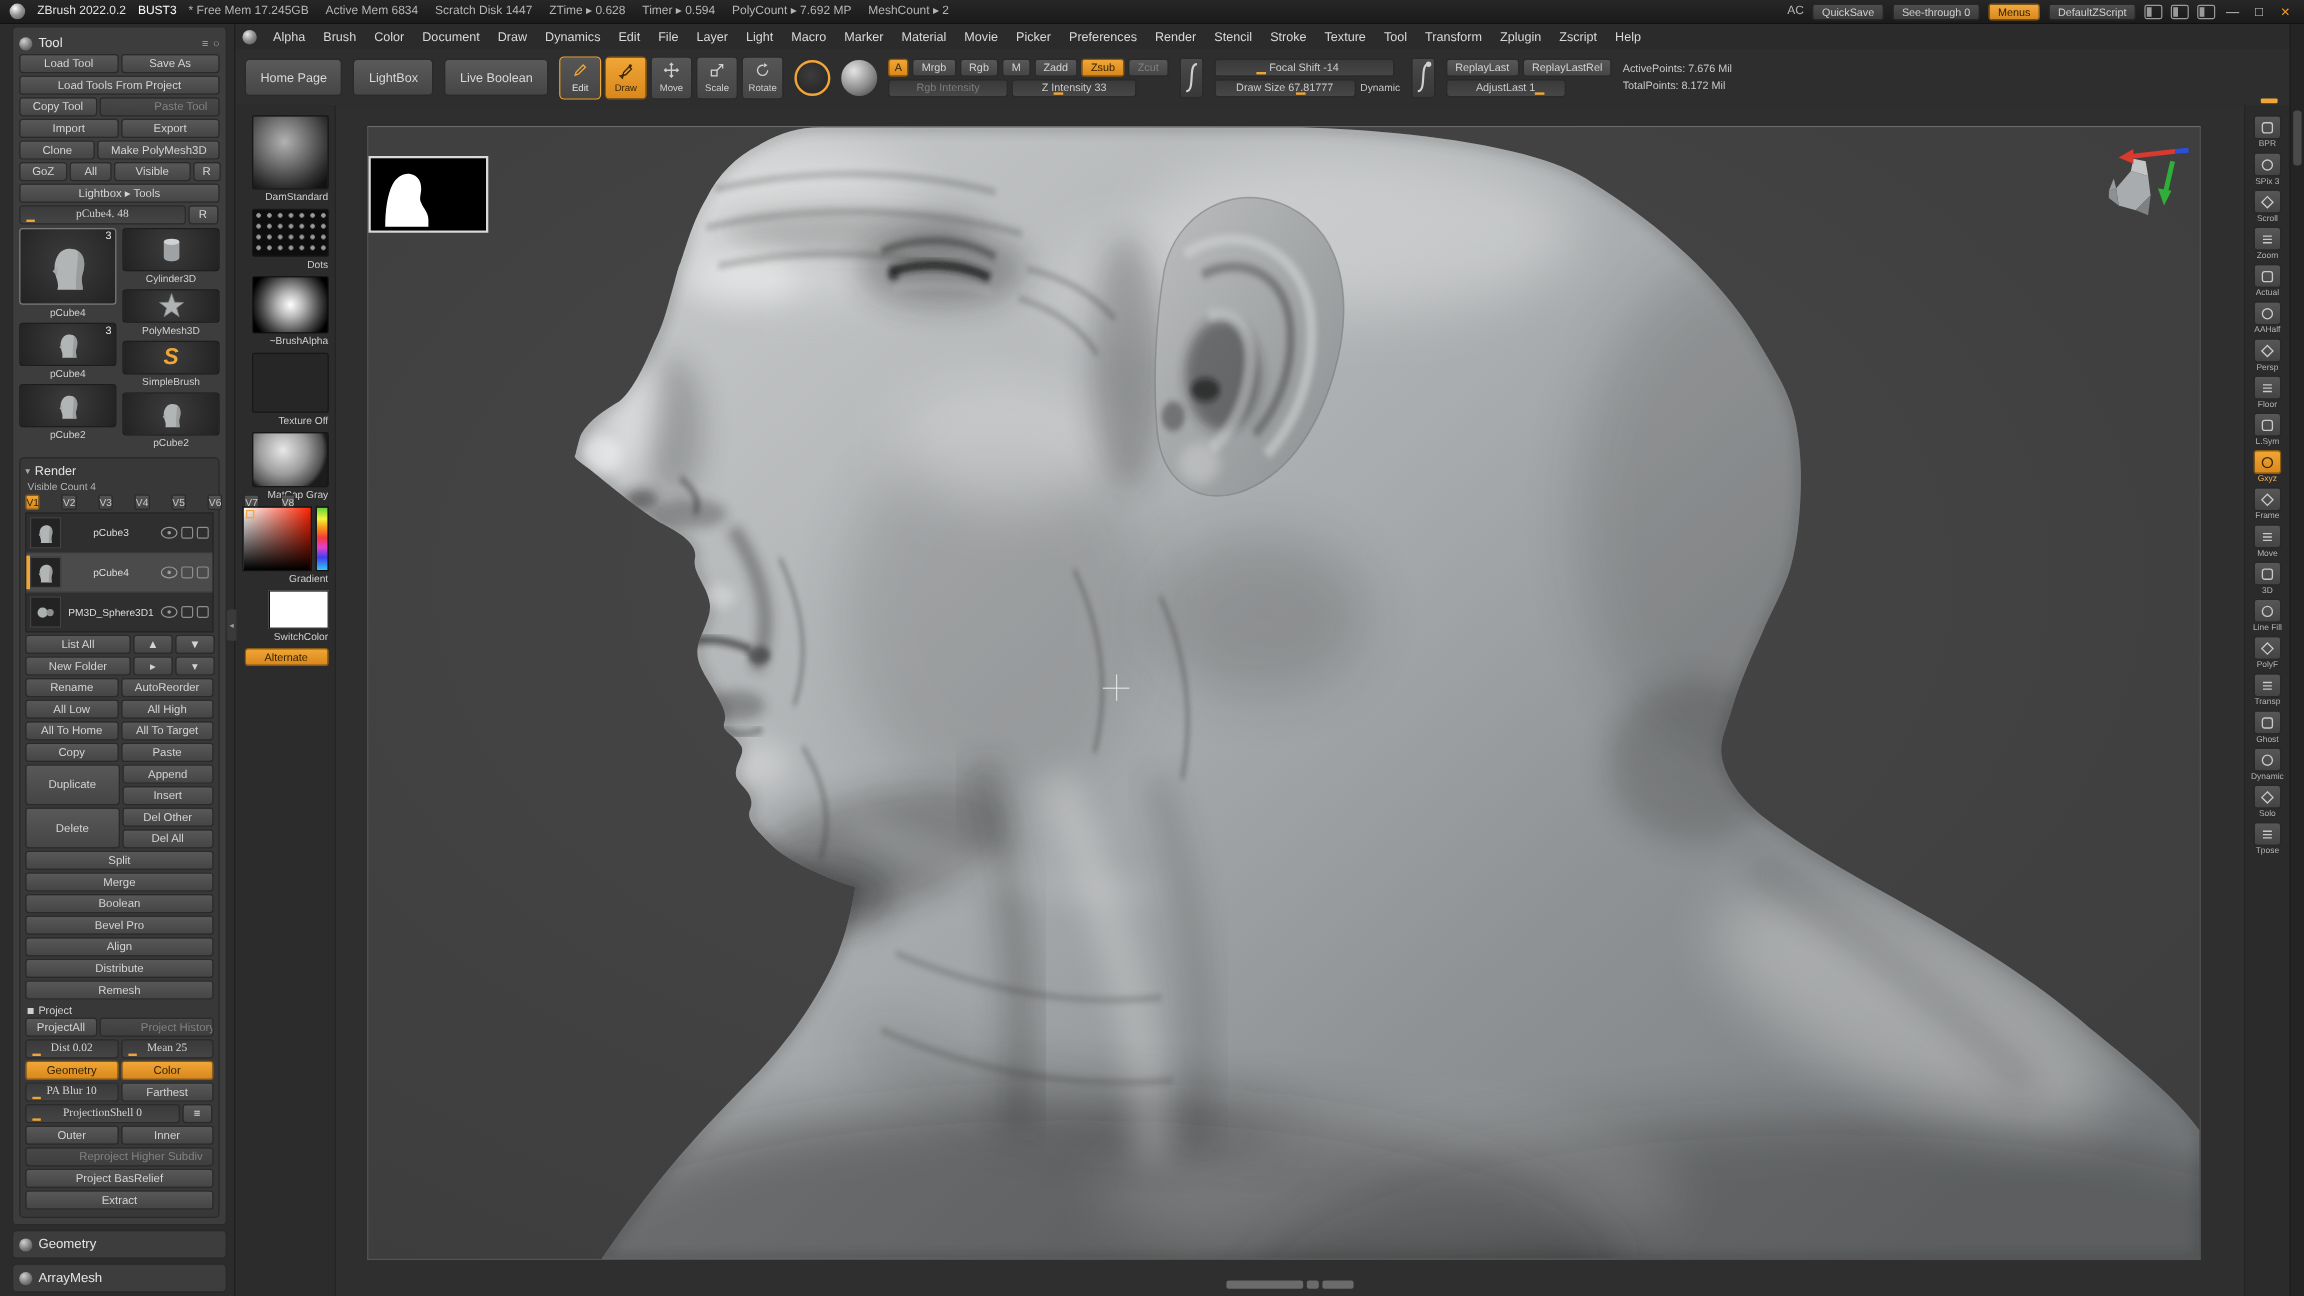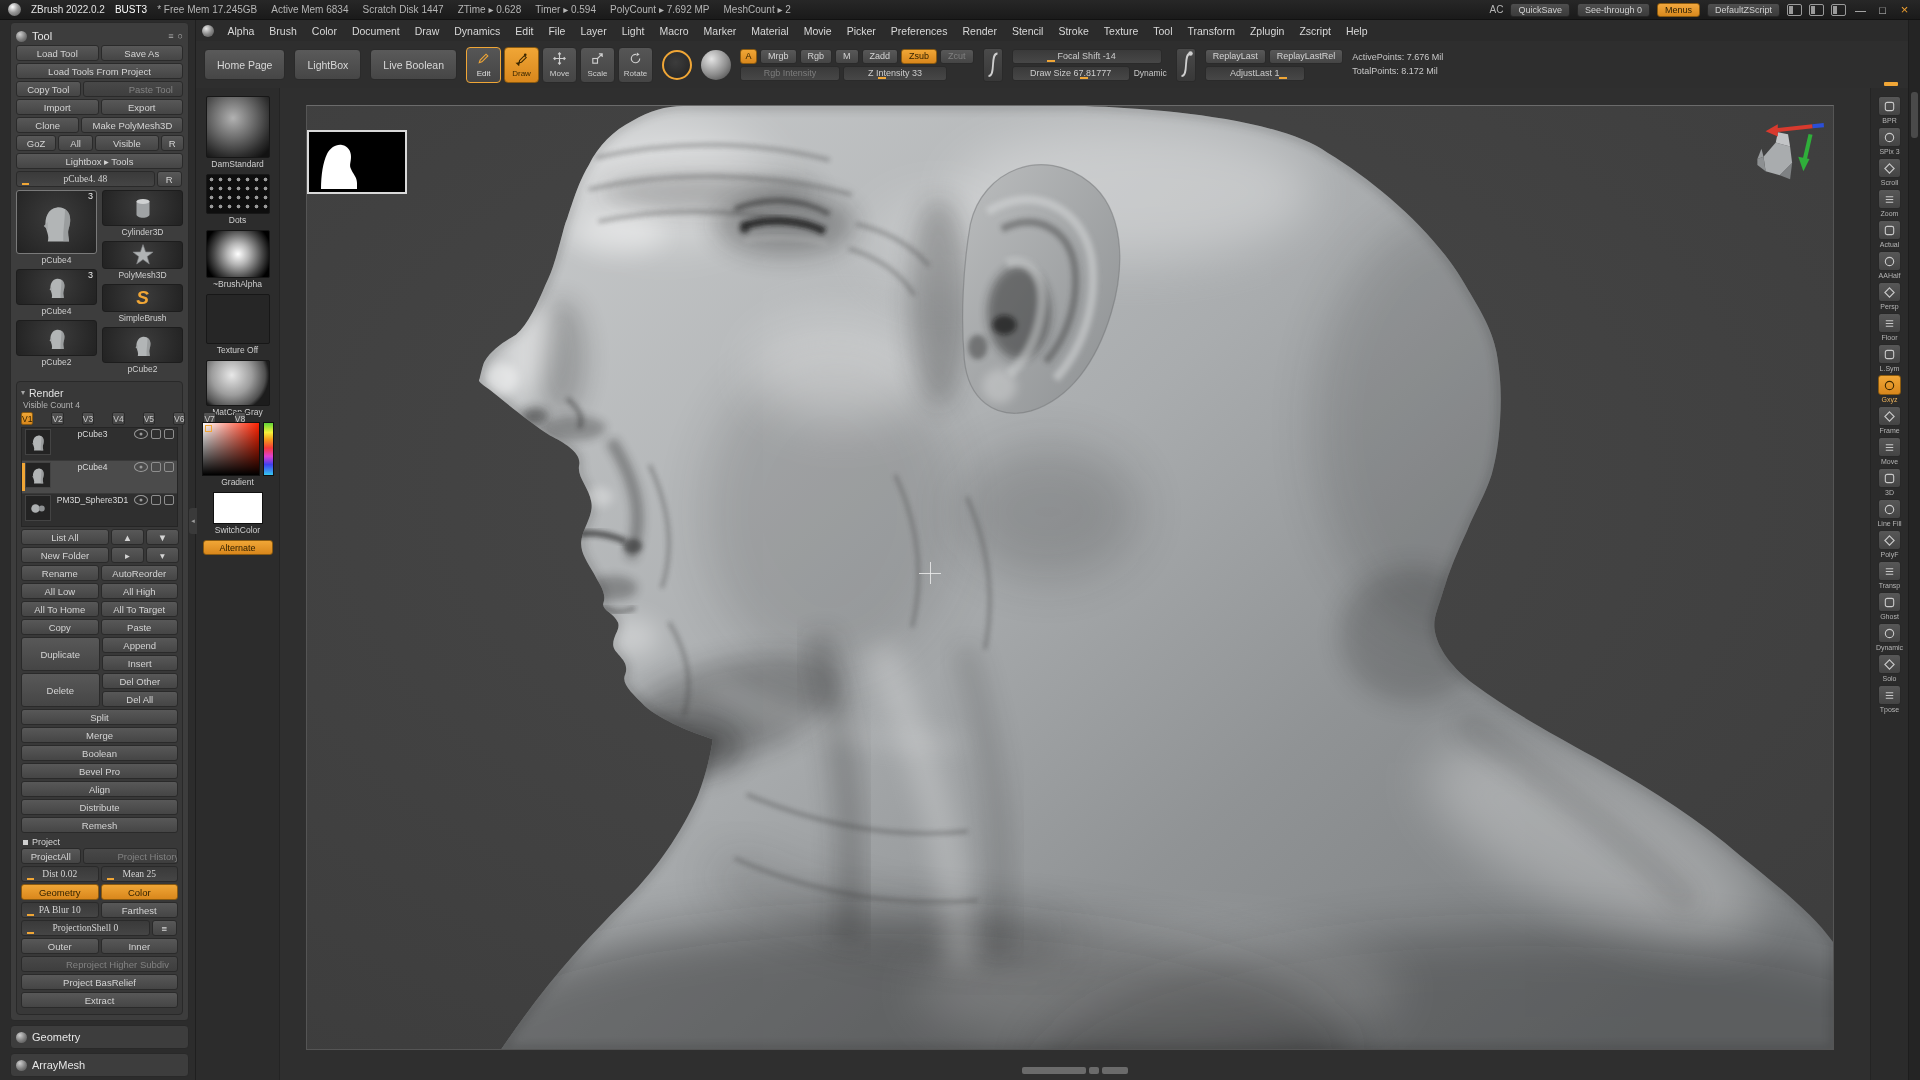--- a/index.html
+++ b/index.html
@@ -42,21 +42,21 @@
   .sbrush-s{color:#f0a636;font-weight:bold;font-style:italic;font-size:19px;}
   
   .sub-palette{background:#383838;border:1px solid #292929;border-radius:4px;margin-top:2px;padding:3px 4px 4px;}
   .sub-header{font-size:10.5px;height:15px;display:flex;align-items:center;gap:4px;color:#e2e2e2;}
   .sub-arrow{font-size:8px;color:#a8a8a8;}
   .vc{font-size:8.5px;color:#b2b2b2;height:12px;padding-left:2px;}
   .tabs{display:flex;gap:18px;margin-bottom:2px;}
   .tab{flex:1;height:13px;font-size:8.5px;background:linear-gradient(#545454,#434343);border:1px solid #2a2a2a;display:flex;align-items:center;justify-content:center;border-radius:2px;color:#c9c9c9;box-sizing:border-box;}
   .tab.active{background:linear-gradient(#f0a636,#d9871c);color:#332200;border-color:#8a5a10;}
   .stlist{background:#2f2f2f;border:1px solid #252525;margin-bottom:2px;}
-  .stitem{height:30px;display:flex;gap:3px;padding:1px 3px;position:relative;border-bottom:1px solid #393939;}
+  .stitem{height:30px;display:flex;align-items:center;gap:3px;padding:1px 3px;position:relative;border-bottom:1px solid #393939;}
   .stitem:last-child{border-bottom:none;}
   .stitem.sel{background:#4b4b4b;}
   .stitem.sel::before{content:"";position:absolute;left:0;top:2px;bottom:2px;width:3px;background:#f0a636;}
   .stthumb{width:24px;height:24px;background:#232323;border:1px solid #434343;display:flex;align-items:center;justify-content:center;flex:0 0 auto;}
   .stname{flex:1;text-align:center;font-size:8.5px;color:#dcdcdc;white-space:nowrap;overflow:hidden;}
   .icon-eye{width:12px;height:8px;border:1px solid #9a9a9a;border-radius:50%;position:relative;display:inline-block;flex:0 0 auto;}
   .icon-eye::after{content:"";position:absolute;left:50%;top:50%;width:3px;height:3px;border-radius:50%;background:#9a9a9a;transform:translate(-50%,-50%);}
   .icon-sq{width:8px;height:8px;border:1px solid #8e8e8e;border-radius:2px;display:inline-block;flex:0 0 auto;}
   .stack{display:flex;gap:2px;margin-bottom:2px;}
   .stack .main-btn{height:34px;}
@@ -92,21 +92,21 @@
   .pslider.tick::after{content:"";position:absolute;bottom:1px;left:var(--t,30%);width:8px;height:2px;background:#f0a636;}
   .w100{width:100px;}.w104{width:104px;}.w150{width:150px;}.w118{width:118px;}
   .curveicon{width:18px;height:32px;background:linear-gradient(#4a4a4a,#383838);border:1px solid #2a2a2a;border-radius:3px;display:flex;align-items:center;justify-content:center;}
   .dsrow{display:flex;align-items:center;gap:4px;}
   .dyn{font-size:8.5px;color:#c9c9c9;}
   .points{font-size:9px;color:#c9c9c9;line-height:1.45;white-space:nowrap;}
   .shelf-end{margin-left:auto;align-self:flex-end;margin-bottom:2px;width:14px;height:4px;background:#f0a636;border-radius:1px;}
   
   .workrow{flex:1;display:flex;min-height:0;}
   .brush-tray{width:84px;background:#2c2c2c;border-right:1px solid #242424;box-sizing:border-box;padding-top:8px;display:flex;flex-direction:column;align-items:center;}
-  .bt-item{display:flex;flex-direction:column;align-items:center;margin-bottom:5px;width:72px;}
+  .bt-item{display:flex;flex-direction:column;align-items:flex-end;margin-bottom:5px;width:72px;}
   .bt-label{font-size:8.5px;color:#cfcfcf;margin-top:1px;white-space:nowrap;}
   .tthumb{width:64px;border:1px solid #171717;border-radius:2px;box-sizing:border-box;}
   .tthumb.brush{height:62px;background:radial-gradient(circle at 42% 35%,#b2b2b2,#6a6a6a 40%,#2e2e2e 72%,#121212 90%);}
   .tthumb.stroke{height:40px;background-color:#0e0e0e;background-image:radial-gradient(circle,#9a9a9a 1.6px,rgba(0,0,0,0) 2.2px);background-size:9px 9px;}
   .tthumb.alpha{height:48px;background:radial-gradient(circle at 50% 50%,#ffffff 0%,#b5b5b5 28%,#4a4a4a 62%,#000 88%);background-color:#000;}
   .tthumb.texture{height:50px;background:#262626;}
   .tthumb.material{height:46px;background:radial-gradient(circle at 40% 32%,#e8e8e8,#9d9d9d 42%,#4f4f4f 70%,#1c1c1c 78%);background-color:#161616;}
   .picker{display:flex;gap:3px;width:72px;}
   .satval{flex:1;height:54px;border:1px solid #111;box-sizing:border-box;background:linear-gradient(to bottom,rgba(0,0,0,0) 0%,#000 100%),linear-gradient(to right,#fff 0%,#ff2200 100%);position:relative;}
   .satval::after{content:"";position:absolute;left:2px;top:2px;width:7px;height:7px;border:1.5px solid #f0a636;box-sizing:border-box;}

